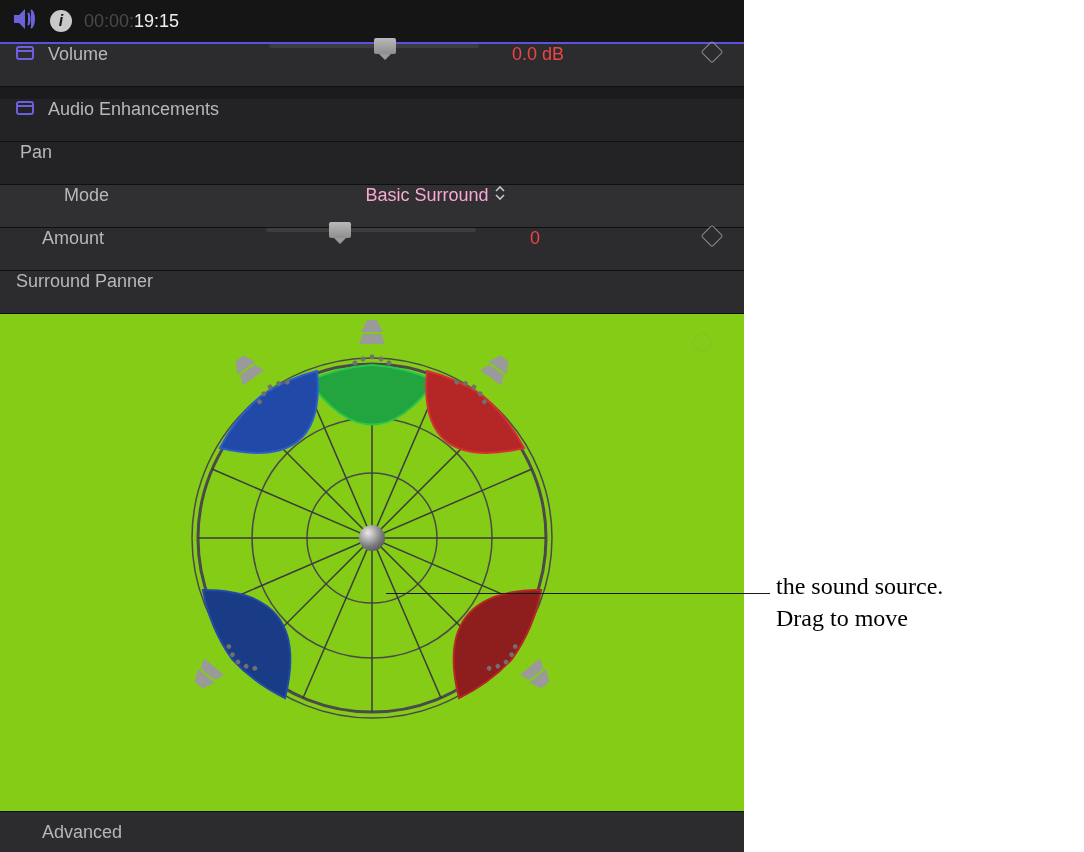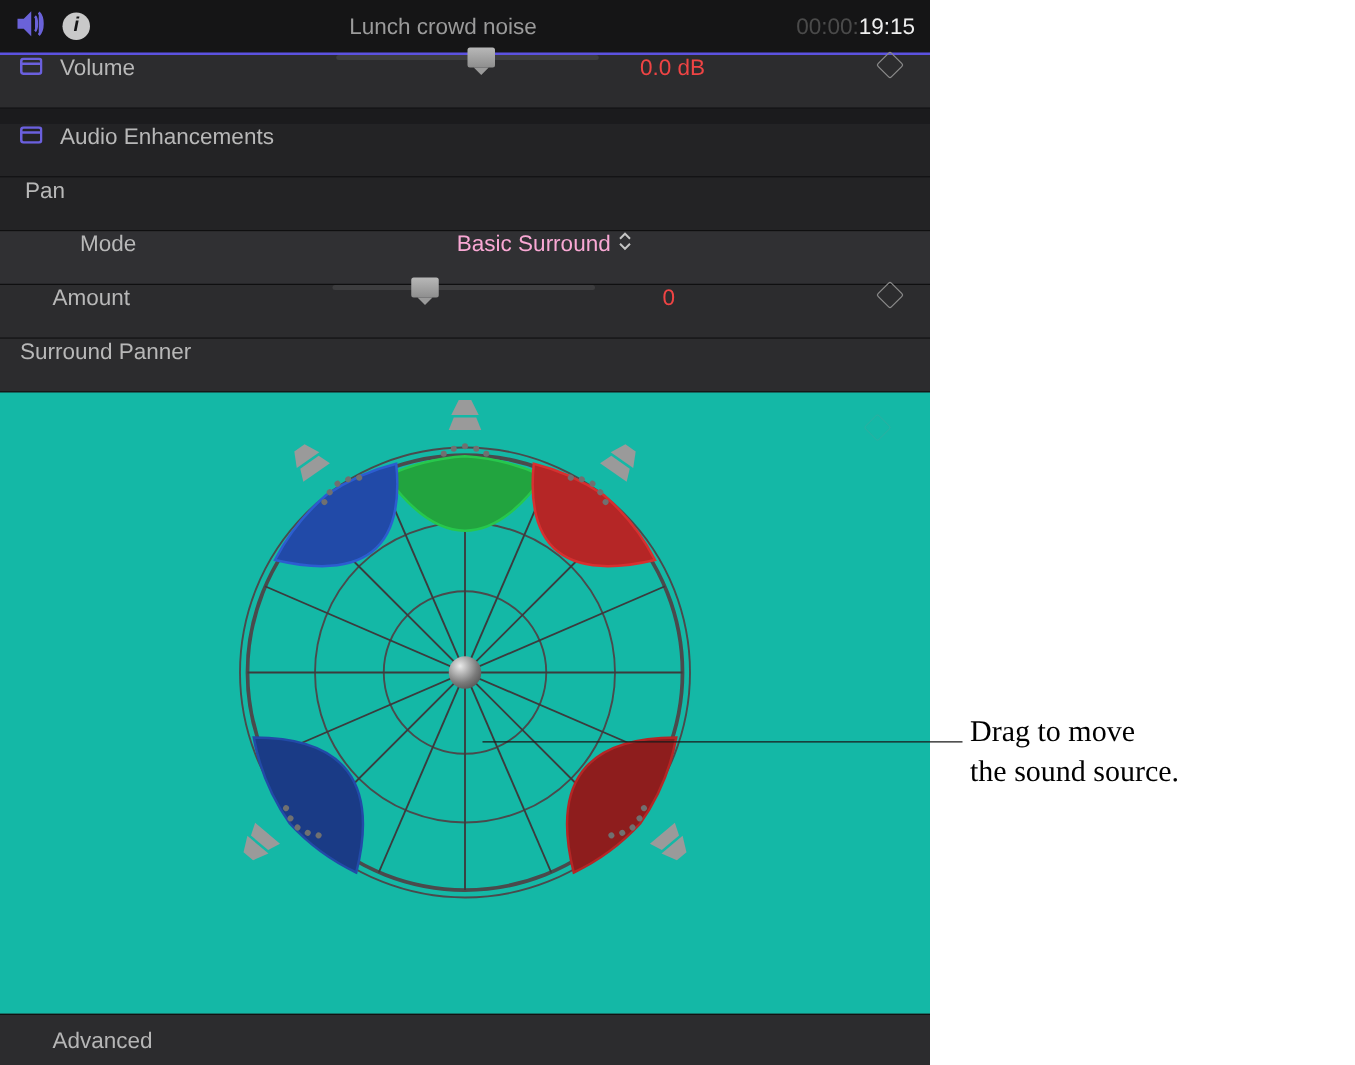--- a/index.html
+++ b/index.html
@@ -101,21 +101,21 @@
 }
 .diamond.off { opacity: .15; }
 
 .mode-select {
   display: flex; align-items: center; gap: 6px;
   color: #f9a8d4; cursor: pointer;
 }
 .updown svg polyline { stroke: #c4c4c4; fill:none; stroke-width:1.6; }
 
 .panner-block {
-  background: #14b8a6;
+  background: #84cc16;
   flex: 1;
   position: relative;
   display: flex;
   align-items: flex-start;
   justify-content: center;
   padding-top: 4px;
 }
 .panner-diamond {
   position: absolute;
   right: 34px; top: 20px;
@@ -178,21 +178,20 @@
 <div class="panel">
 
   <div class="header">
     <span class="ico-speaker">
       <svg width="26" height="22" viewBox="0 0 26 22">
         <path d="M2 7h5l6-6v20l-6-6H2z"></path>
         <path d="M16 5c2 2 2 10 0 12M19 2c4 4 4 14 0 18" fill="none" stroke="#6a62d9" stroke-width="2"></path>
       </svg>
     </span>
     <span class="ico-info">i</span>
-    <span class="title">Lunch crowd noise</span>
     <span class="timecode">
       <span>00:00:</span><span class="active">19:15</span>
     </span>
   </div>
   <div class="purple-bar"></div>
 
   <div class="row light">
     <span class="section-icon">
       <svg width="18" height="14" viewBox="0 0 18 14">
           <rect x="1" y="1" width="16" height="12" rx="2"></rect>
@@ -363,15 +362,15 @@
 
     <div class="advanced-row">
       <span>Advanced</span>
     </div>
   </div>
 
 </div>
 
 <div class="callout-line"></div>
 <div class="callout">
+  <div>the sound source.</div>
   <div>Drag to move</div>
-  <div>the sound source.</div>
 </div>
 
 </body></html>

